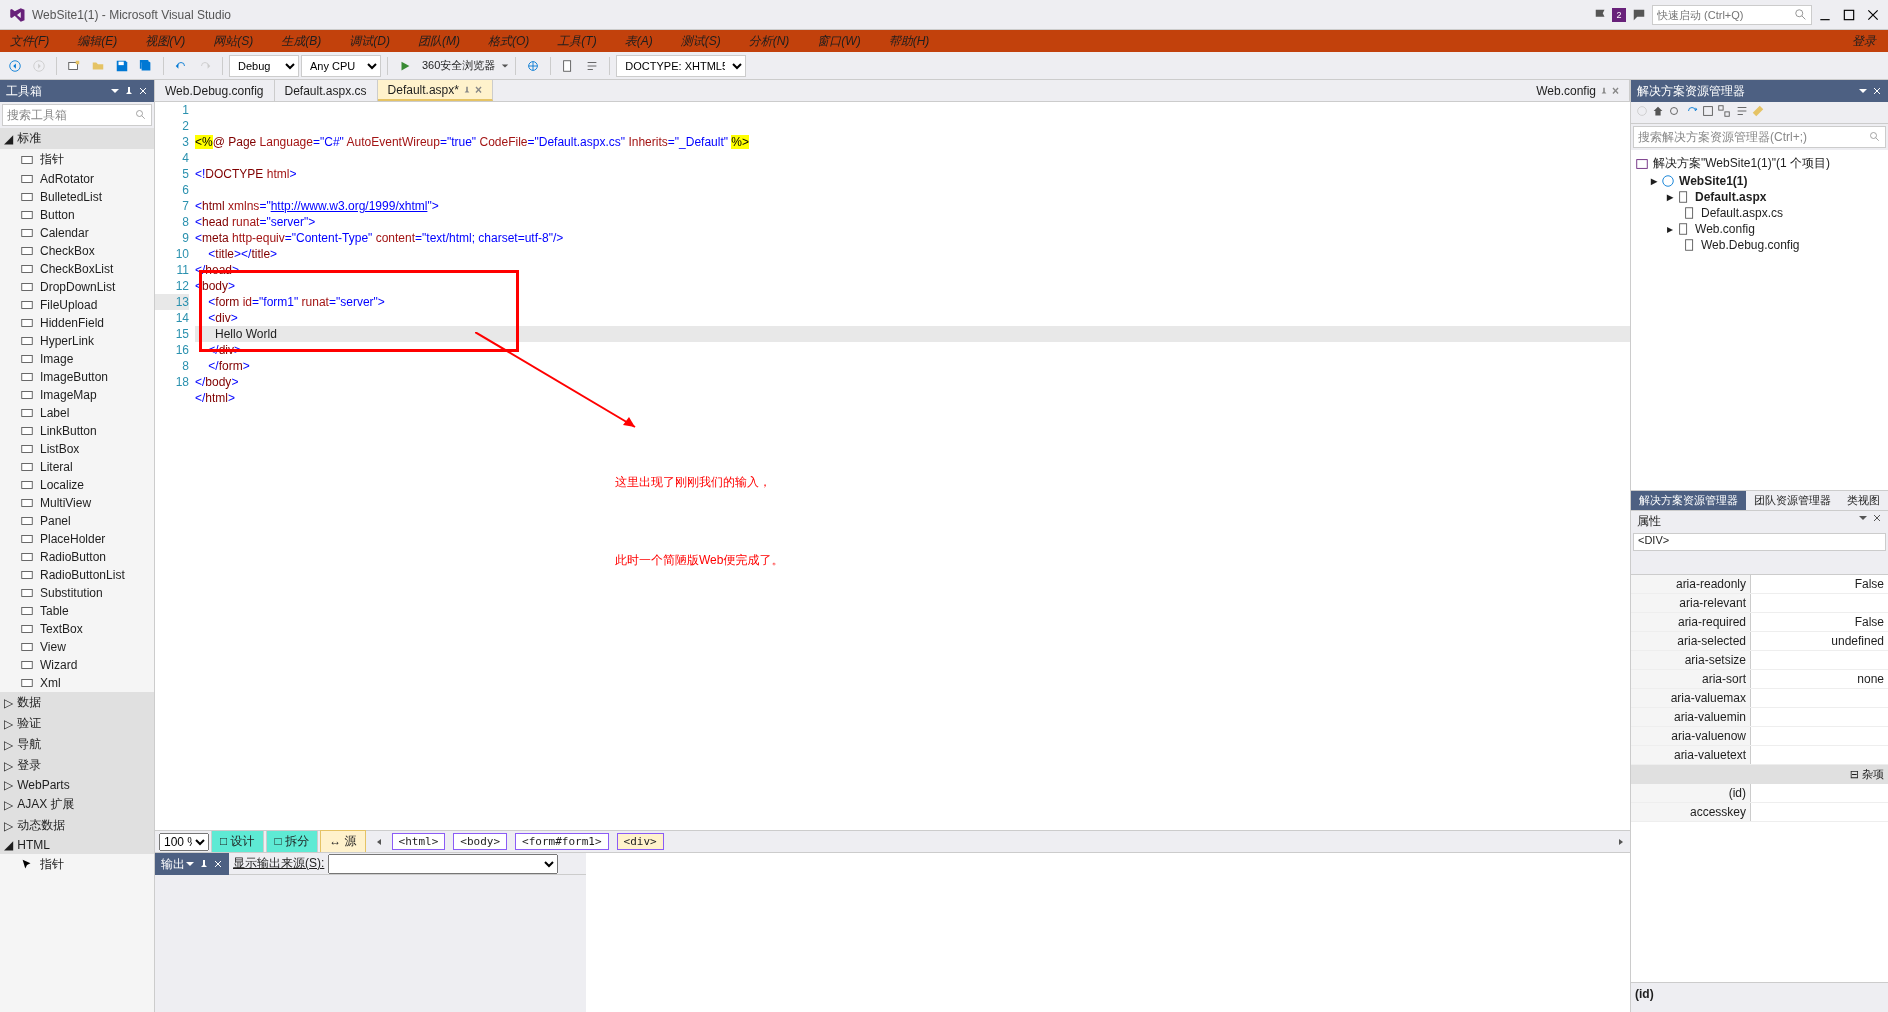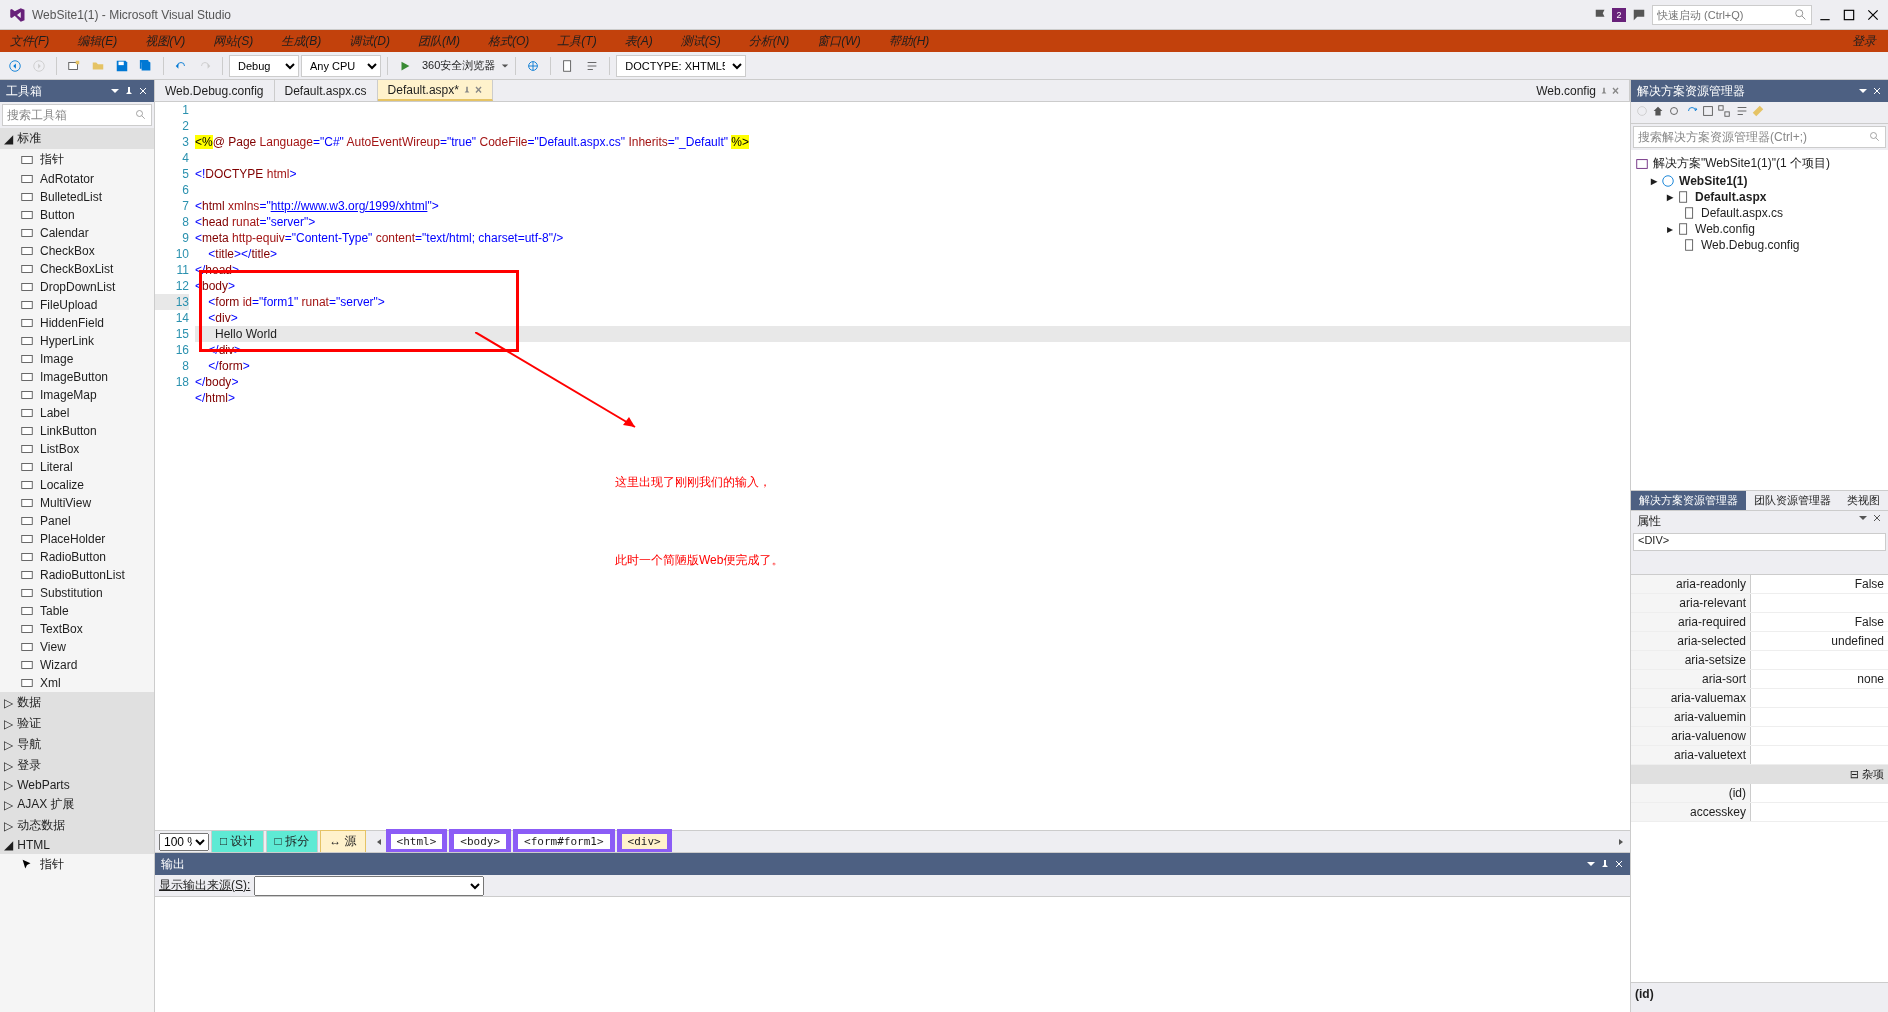--- a/index.html
+++ b/index.html
@@ -64,25 +64,25 @@
 .c-bg-yellow { background: #ffff00; }
 
 .annotation-box { position: absolute; border: 3px solid red; pointer-events: none; }
 .annotation-arrow { position: absolute; pointer-events: none; }
 .annotation-text { position: absolute; color: red; font-family: "SimSun", serif; font-size: 18px; line-height: 26px; pointer-events: none; }
 
 .editor-status { height: 22px; border-top: 1px solid #ccc; display: flex; align-items: center; padding: 0 4px; background: #eeeef2; font-size: 11px; }
 .editor-status .zoom { width: 50px; }
 .editor-status .es-btn { padding: 2px 8px; border: 1px solid #ccc; cursor: pointer; background: #5eead4; margin-left: 2px; }
 .editor-status .es-btn.active { background: #fff2cc; border-color: #e5c365; }
-.editor-status .crumb { padding: 1px 6px; border: 5px solid #8b5cf6; background: #fff; margin-left: 2px; font-family: Consolas, monospace; font-size: 11px; }
+.editor-status .crumb { padding: 1px 6px; border: 1px solid #8b5cf6; background: #fff; margin-left: 8px; font-family: Consolas, monospace; font-size: 11px; }
 .editor-status .crumb.active { background: #fff2cc; }
 
 
-.output-panel { height: 160px; border-top: 1px solid #ccc; display: flex; flex-direction: column; }
+.output-panel { height: 160px; border-top: 1px solid #ccc; display: flex; flex-direction: row; }
 .output-toolbar { height: 22px; background: #eeeef2; display: flex; align-items: center; padding: 0 4px; gap: 4px; border-bottom: 1px solid #ccc; text-decoration: underline; }
 .output-toolbar select { width: 230px; height: 20px; font-size: 11px; }
 .output-body { flex: 1; background: #fff; }
 
 
 .right-panels { width: 258px; display: flex; flex-direction: column; border-left: 1px solid #ccc; }
 .sol-exp { flex: 0 0 auto; display: flex; flex-direction: column; }
 .sol-toolbar { height: 22px; background: #eeeef2; display: flex; align-items: center; padding: 0 4px; gap: 2px; border-bottom: 1px solid #ccc; }
 .sol-toolbar svg { width: 14px; height: 14px; }
 .sol-search { height: 22px; border: 1px solid #ccc; margin: 2px; display: flex; align-items: center; padding: 0 4px; color: #888; background: #fff; }

